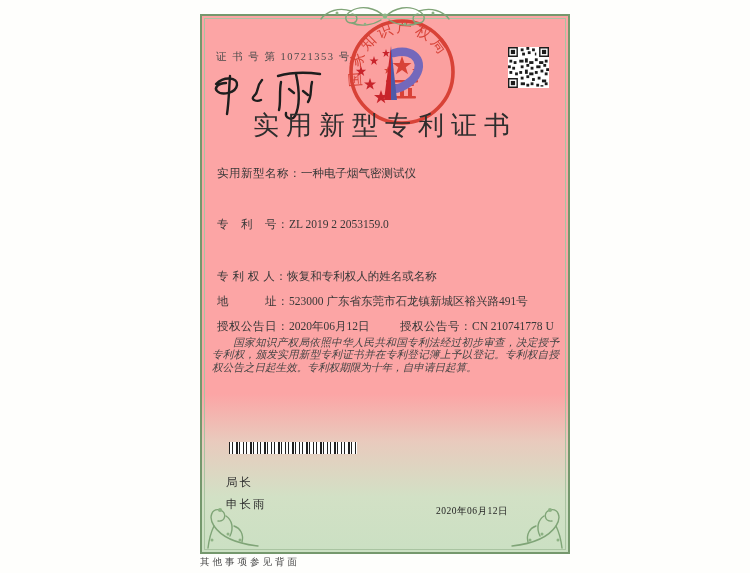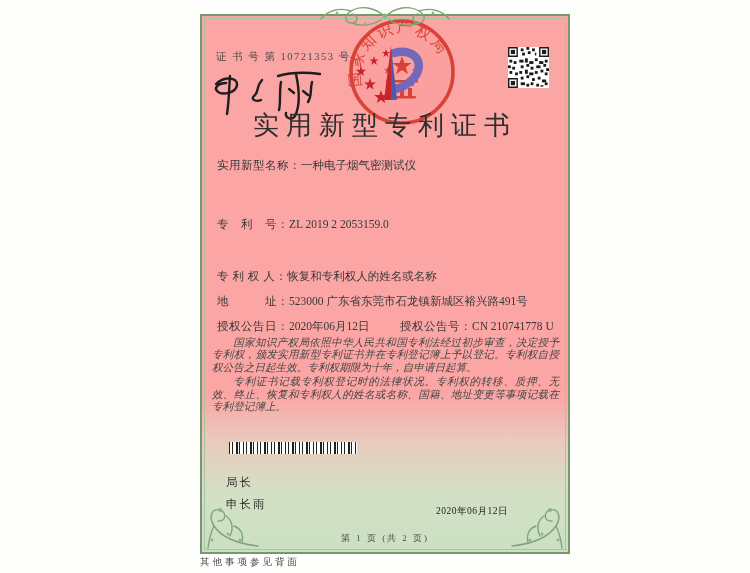--- a/index.html
+++ b/index.html
@@ -164,21 +164,21 @@
         <rect x="20" y="26" width="2" height="2"></rect>
           <rect x="23" y="27" width="2" height="1"></rect>
           <rect x="26" y="25" width="2" height="2"></rect>
       </g>
     </svg>
 
     
     <div class="abs title">实用新型专利证书</div>
 
     
-    <div class="abs frow" style="top:142px">
+    <div class="abs frow" style="top:150px">
       <span class="f-label">实用新型名称：</span><span>一种电子烟气密测试仪</span>
     </div>
     <div class="abs frow" style="top:201px">
       <span class="f-label">专　利　号：</span><span>ZL 2019 2 2053159.0</span>
     </div>
     <div class="abs frow" style="top:253px">
       <span class="f-label">专 利 权 人：</span><span>恢复和专利权人的姓名或名称</span>
     </div>
     <div class="abs frow" style="top:278px">
       <span class="f-label">地　　　址：</span><span>523000 广东省东莞市石龙镇新城区裕兴路491号</span>
@@ -186,21 +186,20 @@
     <div class="abs frow" style="top:303px">
       <span class="f-label">授权公告日：</span><span>2020年06月12日</span>
       <span class="pair2">
         <span class="f-label">授权公告号：</span><span>CN 210741778 U</span>
       </span>
     </div>
 
     
     <div class="abs paras">
       <p>国家知识产权局依照中华人民共和国专利法经过初步审查，决定授予专利权，颁发实用新型专利证书并在专利登记簿上予以登记。专利权自授权公告之日起生效。专利权期限为十年，自申请日起算。</p>
-      <p>专利证书记载专利权登记时的法律状况。专利权的转移、质押、无效、终止、恢复和专利权人的姓名或名称、国籍、地址变更等事项记载在专利登记簿上。</p>
     </div>
 
     
     <div class="abs barcode"></div>
 
     
     <div class="abs signer">
       <div>局长</div>
       <div>申长雨</div>
     </div>
@@ -237,17 +236,16 @@
         <rect x="44" y="68" width="24" height="2" rx="1"></rect>
         <rect x="46" y="72" width="4" height="8"></rect>
         <rect x="54" y="72" width="4" height="8"></rect>
         <rect x="62" y="72" width="4" height="8"></rect>
         <rect x="42" y="80" width="28" height="2.4" rx="1"></rect>
       </g>
     </svg>
     <div class="abs seal-date">2020年06月12日</div>
 
     
-    <div class="abs page-footer">第 1 页 (共 2 页)</div>
   </div>
 
   <div class="back-note">其他事项参见背面</div>
 </div>
 
 </body></html>

